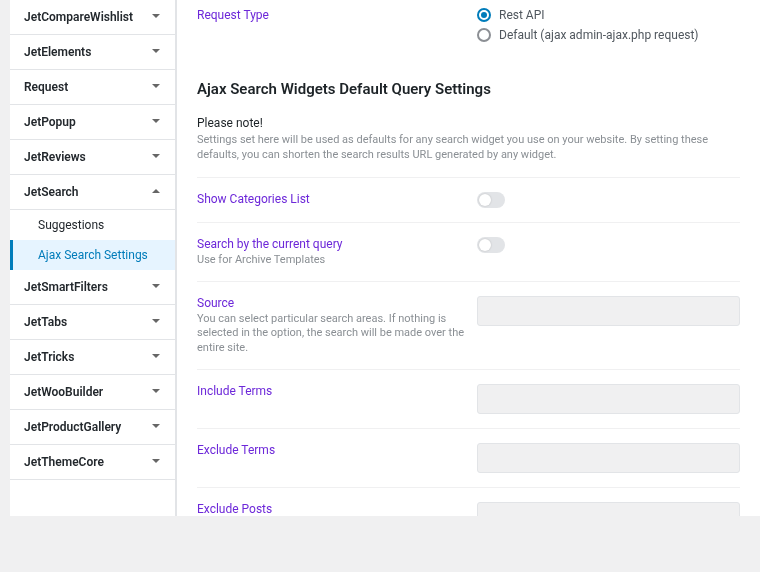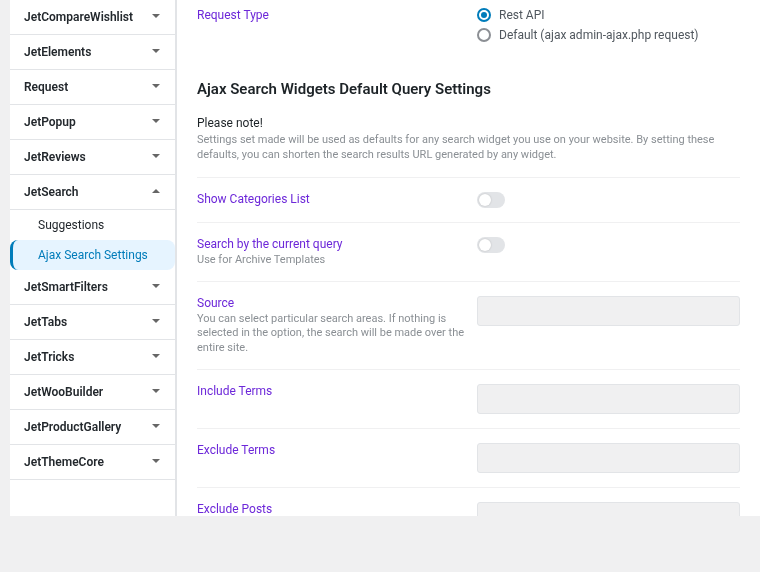--- a/index.html
+++ b/index.html
@@ -39,21 +39,20 @@
     padding: 8px 14px 8px 28px;
     font-size: 12px;
     cursor: pointer;
     color: #23282d;
   }
   .sidebar-sub.active {
     background: #e6f4ff;
     color: #007cba;
     border-left: 3px solid #007cba;
     padding-left: 25px;
-    border-radius: 8px;
   }
   .main {
     flex: 1;
     background: #fff;
     padding: 0 20px 20px 20px;
     overflow-y: auto;
     border-left: 1px solid #e2e4e7;
   }
   .row {
     display: flex;
@@ -214,21 +213,21 @@
           <span class="radio"></span>
           <span>Default (ajax admin-ajax.php request)</span>
         </div>
       </div>
     </div>
 
     <h3 class="section">Ajax Search Widgets Default Query Settings</h3>
 
     <div class="notebox">
       <div class="nt">Please note!</div>
-      <div class="nd">Settings set made will be used as defaults for any search widget you use on your website. By setting these defaults, you can shorten the search results URL generated by any widget.</div>
+      <div class="nd">Settings set here will be used as defaults for any search widget you use on your website. By setting these defaults, you can shorten the search results URL generated by any widget.</div>
     </div>
 
     <div class="row">
       <div class="lbl">
           <div class="title">Show Categories List</div>
         </div>
       <div class="ctrl">
           <div class="toggle"></div>
         </div>
     </div>

